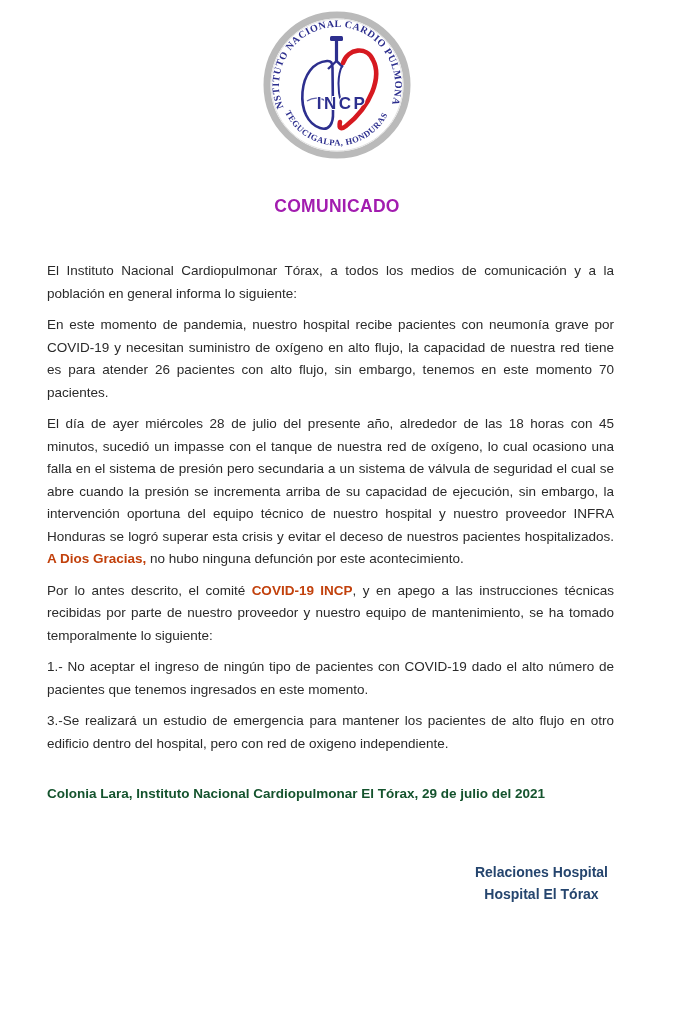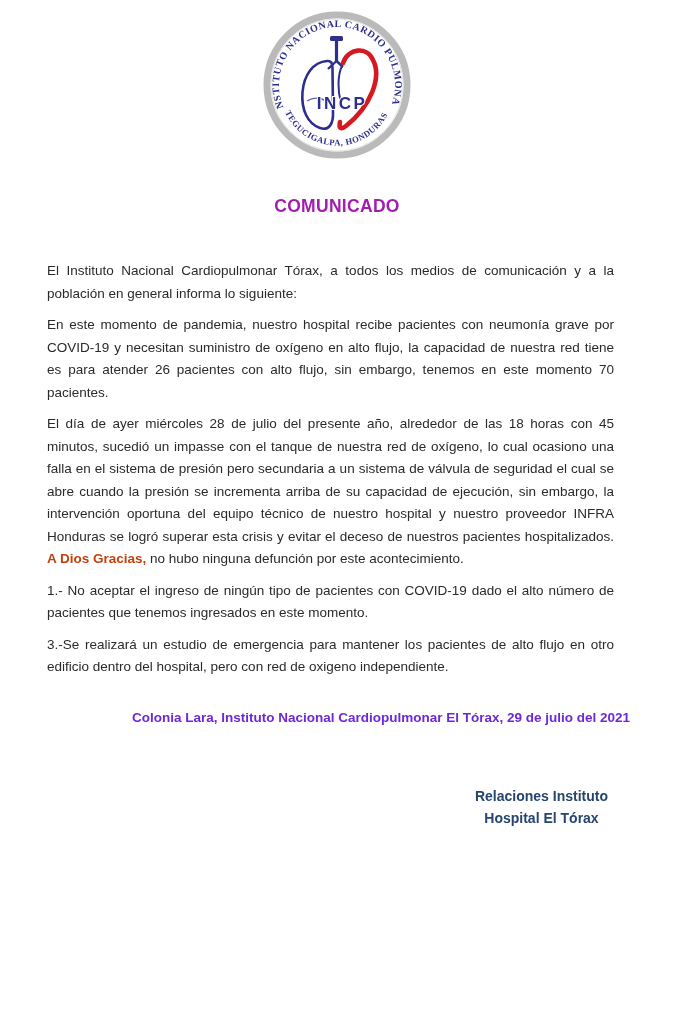--- a/index.html
+++ b/index.html
@@ -33,24 +33,24 @@
   .doc-body {
     margin: 43px 60px 0 47px;
     font-size: 13.5px;
     line-height: 22.5px;
     text-align: justify;
   }
   .doc-body p { margin: 0 0 9px 0; }
   .doc-body b { color: #c2410c; }
   .dateline {
     margin: 31px 44px 0 47px;
-    text-align: right;
+    text-align: left;
     font-size: 13.5px;
     font-weight: bold;
-    color: #6d28d9;
+    color: #14532d;
   }
   .signature-block {
     width: fit-content;
     margin: 60px 66px 0 auto;
     text-align: center;
     font-size: 14px;
     font-weight: bold;
     color: #25456e;
     line-height: 22px;
   }
@@ -105,27 +105,30 @@
     <p>
       <span>El Instituto Nacional Cardiopulmonar Tórax, a todos los medios de comunicación y a la población en general informa lo siguiente:</span>
     </p>
     <p>
       <span>En este momento de pandemia, nuestro hospital recibe pacientes con neumonía grave por COVID-19 y necesitan suministro de oxígeno en alto flujo, la capacidad de nuestra red tiene es para atender 26 pacientes con alto flujo, sin embargo, tenemos en este momento 70 pacientes.</span>
     </p>
     <p>
       <span>El día de ayer miércoles 28 de julio del presente año, alrededor de las 18 horas con 45 minutos, sucedió un impasse con el tanque de nuestra red de oxígeno, lo cual ocasiono una falla en el sistema de presión pero secundaria a un sistema de válvula de seguridad el cual se abre cuando la presión se incrementa arriba de su capacidad de ejecución, sin embargo, la intervención oportuna del equipo técnico de nuestro hospital y nuestro proveedor INFRA Honduras se logró superar esta crisis y evitar el deceso de nuestros pacientes hospitalizados. </span><b>A Dios Gracias,</b><span> no hubo ninguna defunción por este acontecimiento.</span>
     </p>
     <p>
+      <span>Por lo antes descrito, el comité </span><b>COVID-19 INCP</b><span>, y en apego a las instrucciones técnicas recibidas por parte de nuestro proveedor y nuestro equipo de mantenimiento, se ha tomado temporalmente lo siguiente:</span>
+    </p>
+    <p>
       <span>1.- No aceptar el ingreso de ningún tipo de pacientes con COVID-19 dado el alto número de pacientes que tenemos ingresados en este momento.</span>
     </p>
     <p>
       <span>3.-Se realizará un estudio de emergencia para mantener los pacientes de alto flujo en otro edificio dentro del hospital, pero con red de oxigeno independiente.</span>
     </p>
   </div>
 
   <p class="dateline">Colonia Lara, Instituto Nacional Cardiopulmonar El Tórax, 29 de julio del 2021</p>
 
   <div class="signature-block">
-    <div>Relaciones Instituto</div>
+    <div>Relaciones Hospital</div>
     <div>Hospital El Tórax</div>
   </div>
 
 </div>
 
 </body></html>

